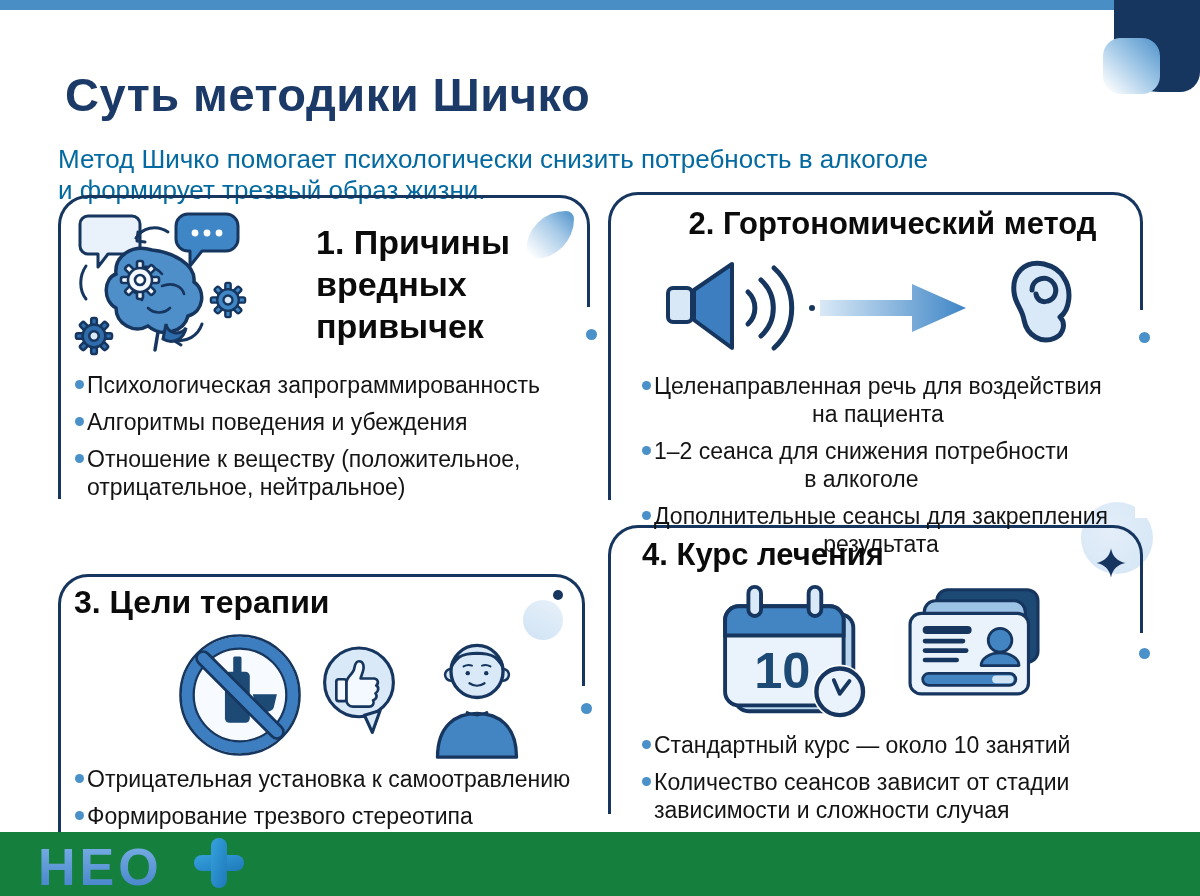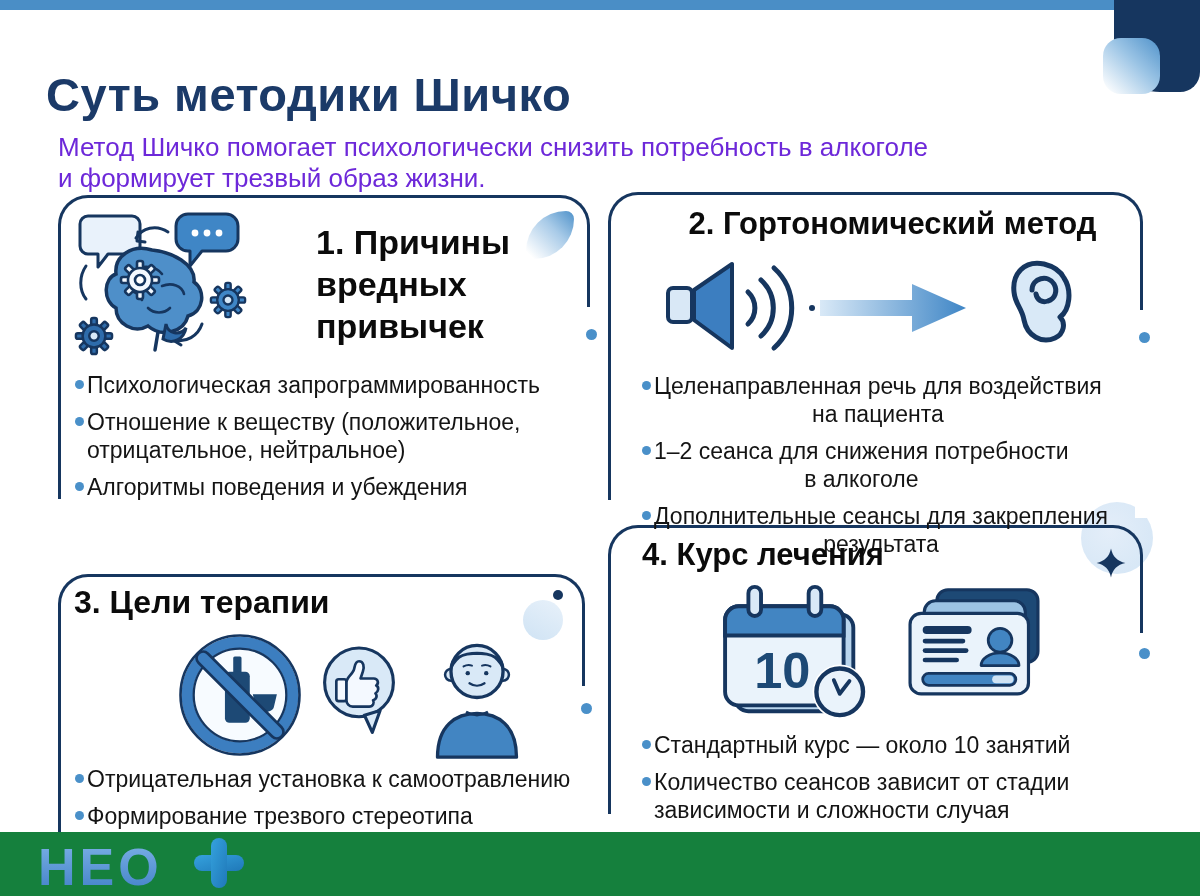--- a/index.html
+++ b/index.html
@@ -6,23 +6,23 @@
   .page{position:relative;width:1200px;height:896px;background:#ffffff;overflow:hidden;
         font-family:"Liberation Sans","DejaVu Sans",sans-serif;color:#141414;}
 
   
   .top-strip{position:absolute;top:0;left:0;right:0;height:10px;background:#4a8ec6;}
   .corner-blob{position:absolute;top:0;right:0;width:86px;height:92px;background:#16365f;
                border-radius:0 0 20px 46px;z-index:3;}
   .corner-square{position:absolute;top:38px;right:40px;width:57px;height:56px;border-radius:18px;
                  background:linear-gradient(225deg,#4f92ca 0%,#9ec6e6 45%,#ffffff 95%);z-index:4;}
 
-  .page-title{position:absolute;left:46px;top:36px;font-size:47px;font-weight:800;color:#1b3a68;letter-spacing:.5px;}
-  .page-subtitle{position:absolute;left:58px;top:106px;font-size:26px;line-height:1.2;font-weight:500;
-                 color:#6d28d9;white-space:pre-line;}
+  .page-title{position:absolute;left:65px;top:36px;font-size:47px;font-weight:800;color:#1b3a68;letter-spacing:.5px;}
+  .page-subtitle{position:absolute;left:58px;top:118px;font-size:26px;line-height:1.2;font-weight:500;
+                 color:#0369a1;white-space:pre-line;}
 
   
   .card{position:absolute;}
   .card1{left:58px;top:195px;width:532px;height:318px;}
   .card2{left:608px;top:192px;width:535px;height:322px;text-align:center;}
   .card3{left:58px;top:528px;width:527px;height:300px;margin-top:46px;}
   .card4{left:608px;top:525px;width:535px;height:303px;}
   .frame{position:absolute;inset:0;border:3px solid #16365f;border-bottom:none;
          border-radius:30px 30px 0 0;z-index:1;pointer-events:none;}
   .rmask{position:absolute;right:-4px;width:12px;bottom:-4px;background:#fff;z-index:2;}
@@ -150,26 +150,26 @@
 вредных
 привычек</div>
       </div>
       <div class="bullets bullets-a">
         <div class="bullet">
             <span class="marker"></span>
             <span class="btext">Психологическая запрограммированность</span>
           </div>
         <div class="bullet">
             <span class="marker"></span>
+            <span class="btext">Алгоритмы поведения и убеждения</span>
+          </div>
+        <div class="bullet">
+            <span class="marker"></span>
             <span class="btext">Отношение к веществу (положительное,
 отрицательное, нейтральное)</span>
-          </div>
-        <div class="bullet">
-            <span class="marker"></span>
-            <span class="btext">Алгоритмы поведения и убеждения</span>
           </div>
       </div>
     </div>
   </div>
 
   <div class="card card2">
     <div class="frame"></div>
     <div class="rmask" style="top:118px;"></div>
       <div class="lmask"></div>
     <div class="edge-dot" style="top:140px;"></div>

